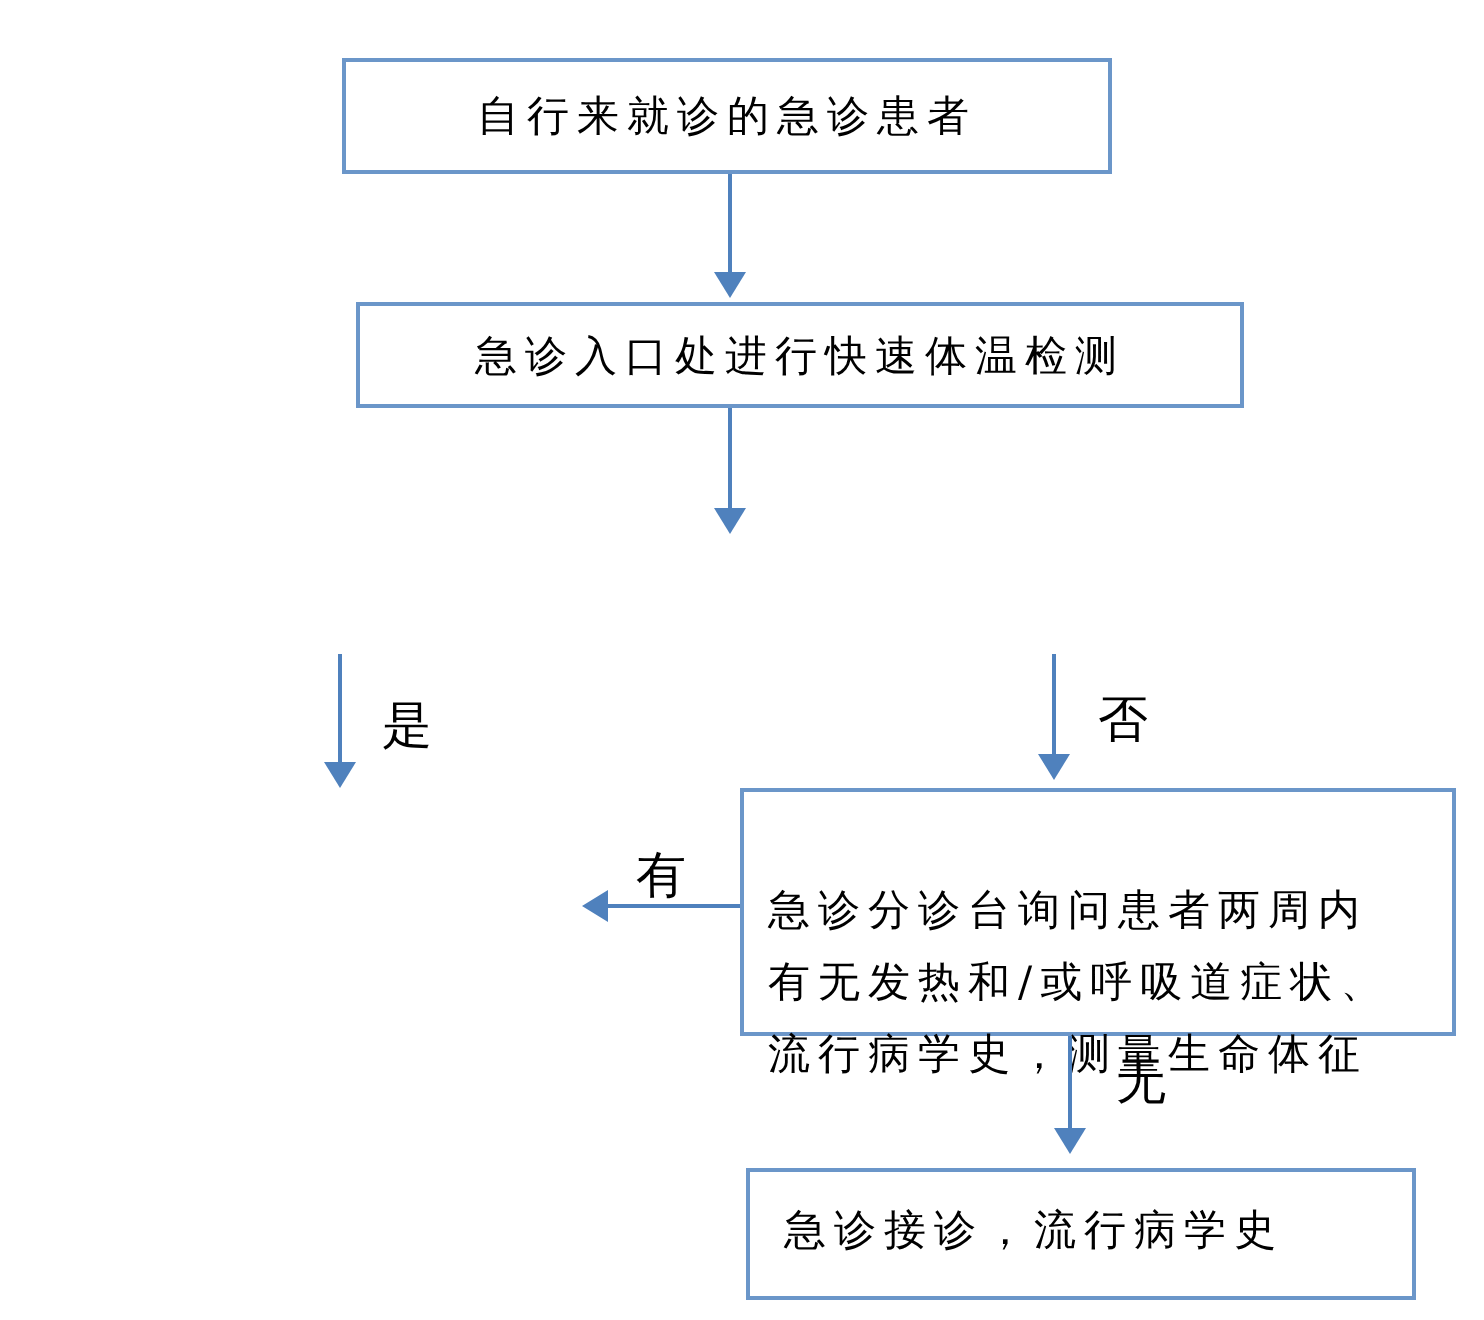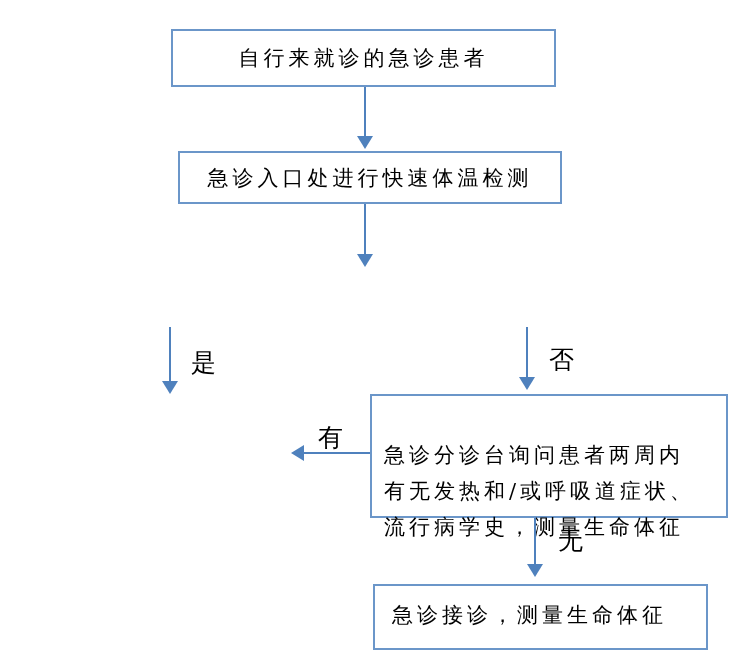--- a/index.html
+++ b/index.html
@@ -23,21 +23,21 @@
     border:2px solid var(--box-border);
     background:#ffffff;
     color:var(--text);
     font-size:21px;
     letter-spacing:4px;
     line-height:36px;
   }
   .node-center{display:flex;align-items:center;justify-content:center;text-align:center;}
   .node-left{white-space:pre-line;text-align:left;}
   #n-start{left:171px;top:29px;width:385px;height:58px;}
-  #n-screening{left:178px;top:151px;width:384px;height:53px;}
+  #n-screening{left:178px;top:151px;width:444px;height:53px;}
   #n-decision{left:128px;top:270px;width:465px;height:55px;}
   #n-fever-clinic{left:25px;top:398px;width:265px;height:105px;padding:8px 8px 0 13px;}
   #n-triage{left:370px;top:394px;width:358px;height:124px;padding:5px 6px 0 12px;}
   #n-reception{left:373px;top:584px;width:335px;height:66px;padding:11px 6px 0 17px;white-space:nowrap;}
 
   .vline{position:absolute;width:2px;background:var(--arrow);}
   .hline{position:absolute;height:2px;background:var(--arrow);}
   .head-down{
     position:absolute;width:0;height:0;
     border-left:8px solid transparent;
@@ -90,21 +90,21 @@
 
 
 
   <div class="node node-left" id="n-triage">
     <span>急诊分诊台询问患者两周内
 有无发热和/或呼吸道症状、
 流行病学史，测量生命体征</span>
   </div>
 
   <div class="node node-left" id="n-reception">
-    <span>急诊接诊，测量生命体征</span>
+    <span>急诊接诊，流行病学史</span>
   </div>
 
   <div class="vline" id="l-start"></div>
   <div class="head-down" id="h-start"></div>
 
   <div class="vline" id="l-screening"></div>
   <div class="head-down" id="h-screening"></div>
 
   <div class="vline" id="l-yes"></div>
   <div class="head-down" id="h-yes"></div>

